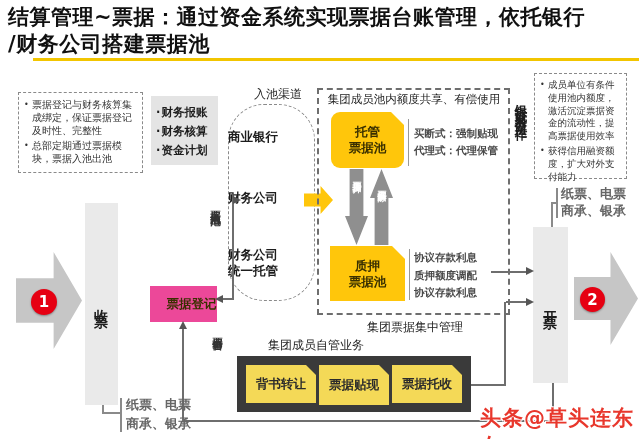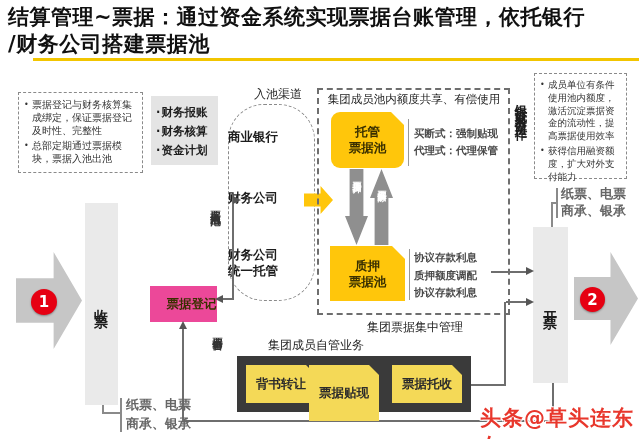--- a/index.html
+++ b/index.html
@@ -177,21 +177,21 @@
   <div class="abs lh" style="left:470px;top:384px;width:36px;"></div>
   <div class="abs lv" style="left:504px;top:302px;height:84px;"></div>
   <div class="abs lh" style="left:506px;top:301px;width:21px;"></div>
   <div class="abs ah ah-r" style="left:526px;top:298px;"></div>
   <div class="abs lh" style="left:491px;top:271px;width:36px;"></div>
   <div class="abs ah ah-r" style="left:526px;top:267px;"></div>
 
   <div class="abs cap" style="left:240px;top:337px;margin-left:28px;">集团成员自管业务</div>
   <div class="abs dark" style="left:237px;top:356px;width:234px;height:56px;">
     <div class="abs chip" style="left:9px;top:9px;width:70px;height:38px;">背书转让</div>
-    <div class="abs chip" style="left:72px;top:9px;width:70px;height:56px;">票据贴现</div>
+    <div class="abs chip" style="left:82px;top:9px;width:70px;height:40px;">票据贴现</div>
     <div class="abs chip" style="left:155px;top:9px;width:70px;height:38px;">票据托收</div>
   </div>
 
   <div class="abs lv thin" style="left:102px;top:405px;width:1.5px;height:9px;"></div>
   <div class="abs lh thin" style="left:102px;top:412px;width:19px;height:1.5px;"></div>
   <div class="abs lv thin" style="left:120px;top:398px;width:1.5px;height:34px;"></div>
   <div class="abs bills" style="left:126px;top:395px;line-height:19px;">
     <div>纸票、电票</div>
     <div>商承、银承</div>
   </div>

